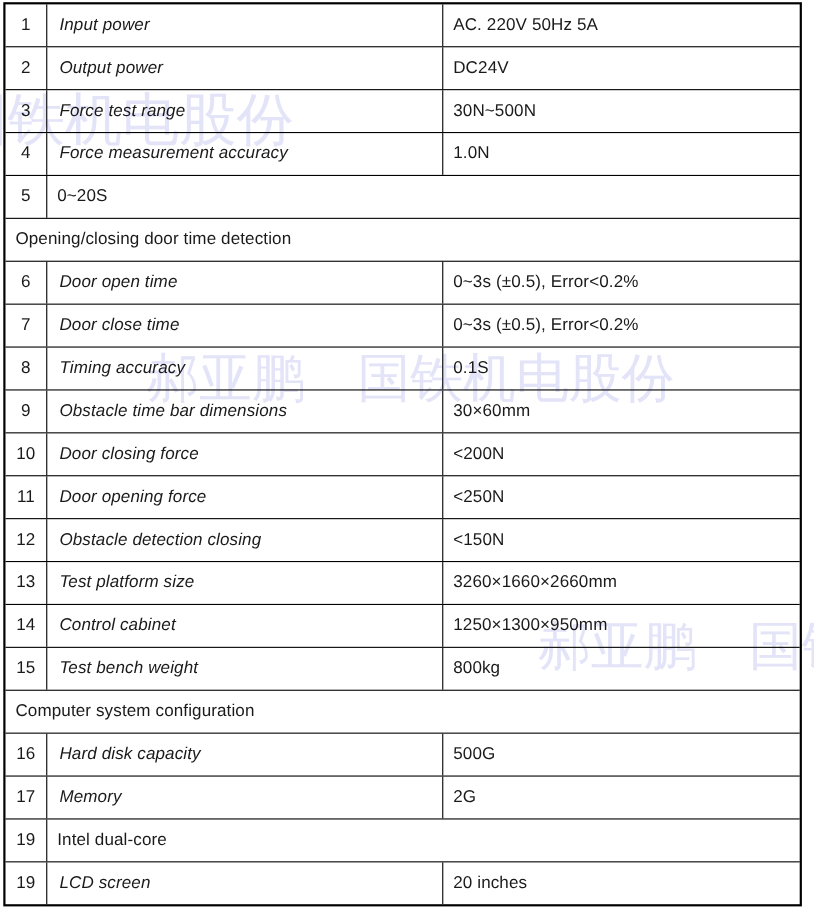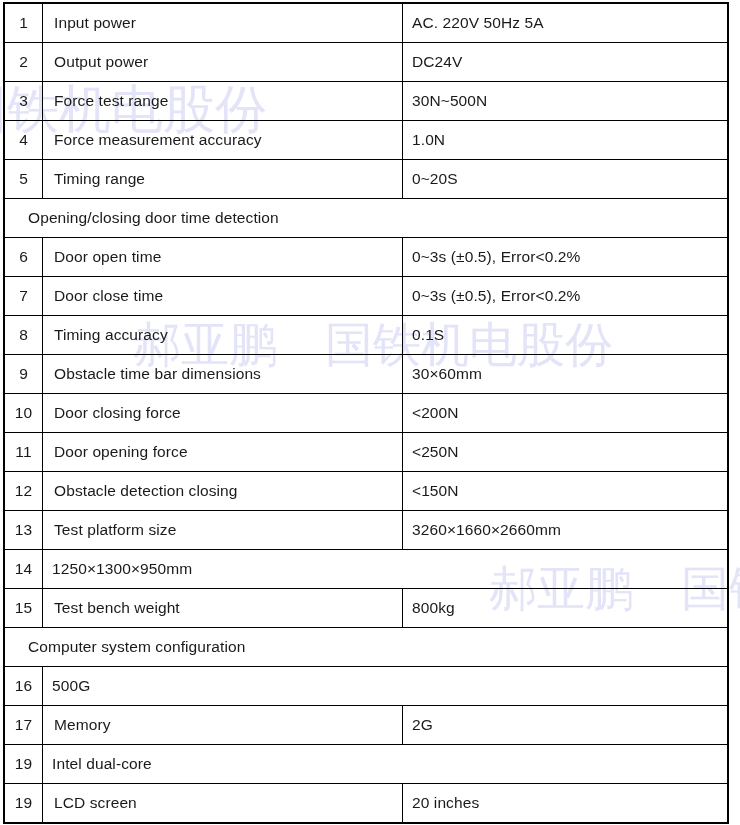--- a/index.html
+++ b/index.html
@@ -49,28 +49,29 @@
     width: 38px;
     flex: 0 0 38px;
     justify-content: center;
     border-right: 1px solid #000000;
   }
   .cell.param {
     width: 360px;
     flex: 0 0 360px;
     padding-left: 11px;
     border-right: 1px solid #000000;
+    font-style: italic;
   }
   .cell.value {
     flex: 1 1 auto;
     padding-left: 9px;
   }
   .cell.section-cell {
     flex: 1 1 auto;
-    padding-left: 23px;
+    padding-left: 9px;
   }
   .watermark {
     position: absolute;
     white-space: nowrap;
     line-height: 1;
     pointer-events: none;
     mix-blend-mode: multiply;
     font-family: "Liberation Sans", "DejaVu Sans", sans-serif;
     z-index: 5;
     user-select: none;
@@ -96,21 +97,20 @@
         <div class="cell param">Force test range</div>
         <div class="cell value">30N~500N</div>
       </div>
       <div class="row">
         <div class="cell num">4</div>
         <div class="cell param">Force measurement accuracy</div>
         <div class="cell value">1.0N</div>
       </div>
       <div class="row">
         <div class="cell num">5</div>
-        <div class="cell param">Timing range</div>
         <div class="cell value">0~20S</div>
       </div>
       <div class="row">
         <div class="cell section-cell">Opening/closing door time detection</div>
       </div>
       <div class="row">
         <div class="cell num">6</div>
         <div class="cell param">Door open time</div>
         <div class="cell value">0~3s (±0.5), Error&lt;0.2%</div>
       </div>
@@ -144,32 +144,34 @@
         <div class="cell param">Obstacle detection closing</div>
         <div class="cell value">&lt;150N</div>
       </div>
       <div class="row">
         <div class="cell num">13</div>
         <div class="cell param">Test platform size</div>
         <div class="cell value">3260×1660×2660mm</div>
       </div>
       <div class="row">
         <div class="cell num">14</div>
+        <div class="cell param">Control cabinet</div>
         <div class="cell value">1250×1300×950mm</div>
       </div>
       <div class="row">
         <div class="cell num">15</div>
         <div class="cell param">Test bench weight</div>
         <div class="cell value">800kg</div>
       </div>
       <div class="row">
         <div class="cell section-cell">Computer system configuration</div>
       </div>
       <div class="row">
         <div class="cell num">16</div>
+        <div class="cell param">Hard disk capacity</div>
         <div class="cell value">500G</div>
       </div>
       <div class="row">
         <div class="cell num">17</div>
         <div class="cell param">Memory</div>
         <div class="cell value">2G</div>
       </div>
       <div class="row">
         <div class="cell num">19</div>
         <div class="cell value">Intel dual-core</div>

